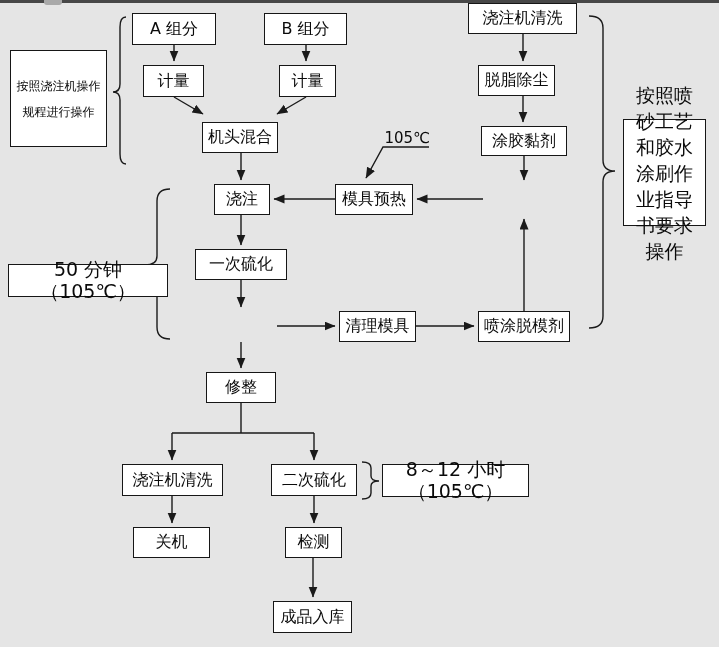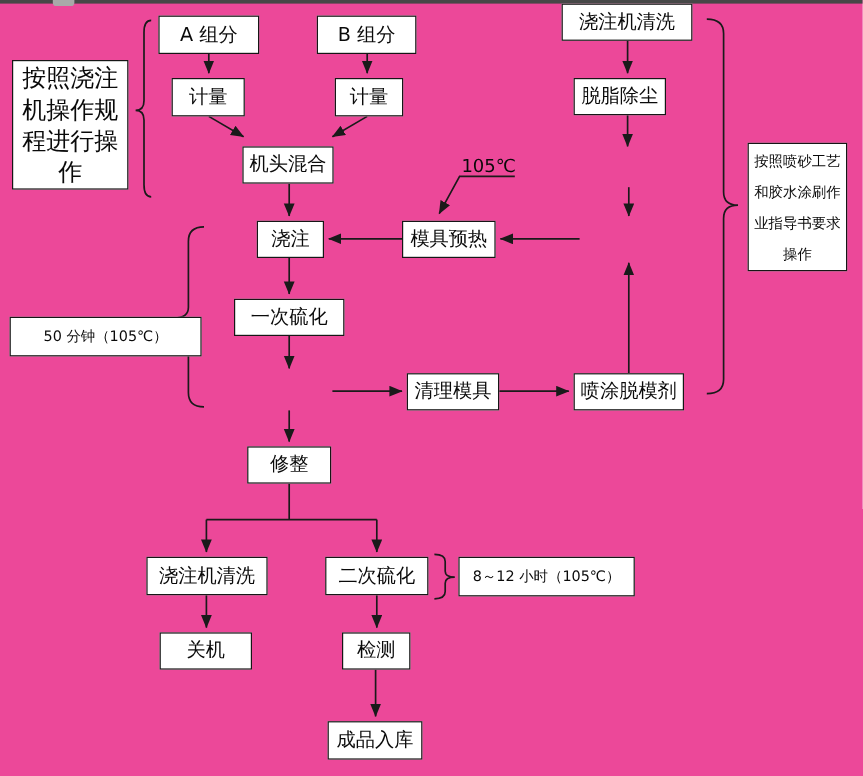--- a/index.html
+++ b/index.html
@@ -1,19 +1,19 @@
 <!DOCTYPE html>
 <html><head>
 <meta charset="utf-8">
 <style>
   html,body{margin:0;padding:0;background:#ffffff;}
   .canvas{
     position:relative;
     width:719px;height:647px;
-    background:#ec4899;
+    background:#e5e5e5;
     font-family:"DejaVu Sans","Liberation Sans",sans-serif;
     overflow:hidden;
   }
   .top-edge{
     position:absolute;left:0;top:0;width:719px;height:3px;
     background:#474747;
   }
   .top-notch{
     position:absolute;left:44px;top:0;width:18px;height:5px;
     background:#a9a9a9;border-radius:0 0 3px 3px;
@@ -23,21 +23,21 @@
     box-sizing:border-box;
     background:#ffffff;
     border:1px solid #161616;
     display:flex;align-items:center;justify-content:center;
     text-align:center;
     color:#0a0a0a;
     font-size:16px;
     line-height:1.15;
     white-space:nowrap;
   }
-  .note{font-size:12px;white-space:normal;}
+  .note{font-size:19px;white-space:normal;}
   .note.multiline{line-height:26px;padding:2px 4px;}
   .callout-label{
     position:absolute;
     color:#0a0a0a;font-size:15px;text-align:right;
     white-space:nowrap;
   }
   svg.overlay{position:absolute;left:0;top:0;pointer-events:none;}
   .conn{stroke:#1a1a1a;stroke-width:1.4;fill:none;}
 </style>
 </head>
@@ -87,31 +87,32 @@
     <path class="conn" d="M362,462 Q371,462 371,468 L371,476 Q371,481 379,481 Q371,481 371,486 L371,493 Q371,499 362,499"></path>
   </svg>
 
   <div class="node" style="left:132px;top:13px;width:84px;height:32px">A 组分</div>
   <div class="node" style="left:264px;top:13px;width:83px;height:32px">B 组分</div>
   <div class="node" style="left:468px;top:3px;width:109px;height:31px">浇注机清洗</div>
   <div class="node" style="left:143px;top:65px;width:61px;height:32px">计量</div>
   <div class="node" style="left:279px;top:65px;width:57px;height:32px">计量</div>
   <div class="node" style="left:478px;top:65px;width:77px;height:31px">脱脂除尘</div>
   <div class="node" style="left:202px;top:122px;width:76px;height:31px">机头混合</div>
+  <div class="node" style="left:481px;top:126px;width:86px;height:30px">涂胶黏剂</div>
   <div class="node" style="left:214px;top:184px;width:56px;height:31px">浇注</div>
   <div class="node" style="left:335px;top:184px;width:78px;height:31px">模具预热</div>
   <div class="node" style="left:195px;top:249px;width:92px;height:31px">一次硫化</div>
   <div class="node" style="left:339px;top:311px;width:77px;height:31px">清理模具</div>
   <div class="node" style="left:478px;top:311px;width:92px;height:31px">喷涂脱模剂</div>
   <div class="node" style="left:206px;top:372px;width:70px;height:31px">修整</div>
   <div class="node" style="left:122px;top:464px;width:101px;height:32px">浇注机清洗</div>
   <div class="node" style="left:271px;top:464px;width:86px;height:32px">二次硫化</div>
   <div class="node" style="left:133px;top:527px;width:77px;height:31px">关机</div>
   <div class="node" style="left:285px;top:527px;width:57px;height:31px">检测</div>
   <div class="node" style="left:273px;top:601px;width:79px;height:32px">成品入库</div>
 
-  <div class="note multiline" style="left:10px;top:50px;width:97px;height:108px;font-size:20px">按照浇注机操作规程进行操作</div>
+  <div class="note multiline" style="left:10px;top:50px;width:97px;height:97px;font-size:12px">按照浇注机操作规程进行操作</div>
   <div class="note multiline" style="left:623px;top:119px;width:83px;height:107px">按照喷砂工艺和胶水涂刷作业指导书要求操作</div>
   <div class="note" style="left:8px;top:264px;width:160px;height:33px">50 分钟（105℃）</div>
   <div class="note" style="left:382px;top:464px;width:147px;height:33px">8～12 小时（105℃）</div>
   <div class="callout-label" style="left:384px;top:129px;width:46px;height:17px">105℃</div>
 
 </div>
 
 </body></html>

